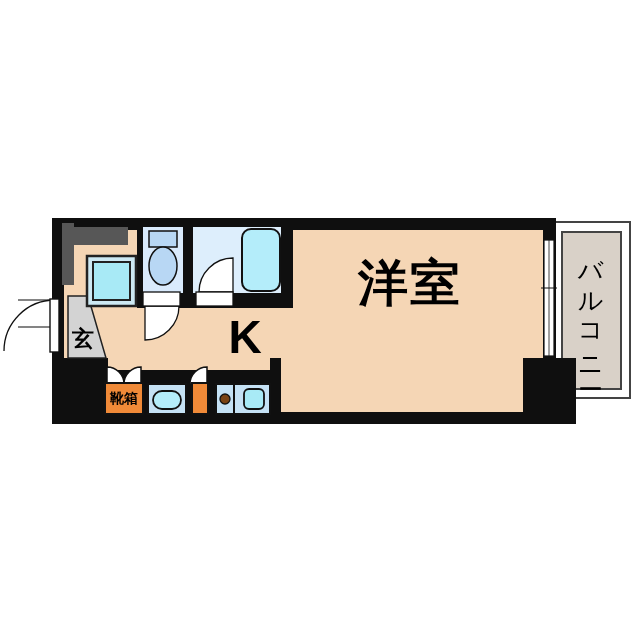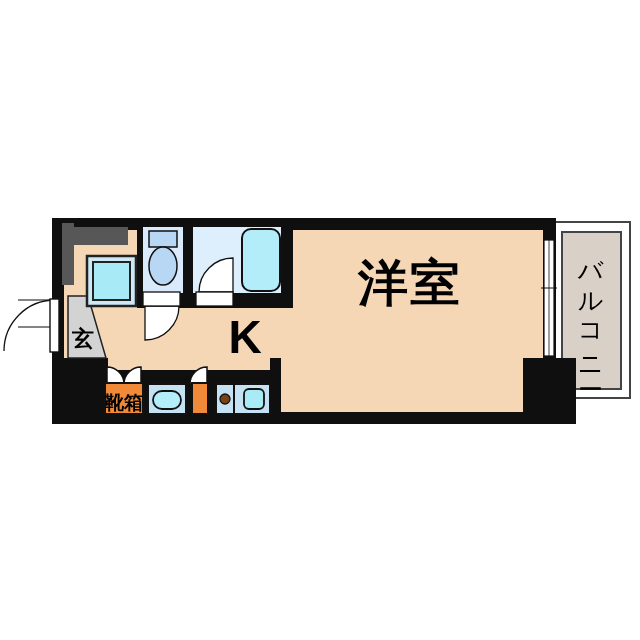--- a/index.html
+++ b/index.html
@@ -6,21 +6,21 @@
   #canvas{position:relative;width:640px;height:560px;background:#ffffff;overflow:hidden;
           font-family:"Liberation Sans","DejaVu Sans",sans-serif;}
   #plan-svg{position:absolute;left:0;top:0;}
   .lbl{position:absolute;color:#000;white-space:nowrap;}
   #room-label{left:300px;top:256px;width:220px;text-align:center;
               font-size:50px;font-weight:bold;line-height:54px;letter-spacing:2px;}
   #kitchen-label{left:220px;top:310px;width:50px;text-align:center;
                  font-size:46px;font-weight:bold;}
   #entrance-label{left:68px;top:324px;width:30px;text-align:center;font-size:22px;font-weight:bold;}
   #shoebox-label{left:104px;top:390px;width:40px;text-align:center;
-                 font-size:19px;font-weight:bold;}
+                 font-size:14px;font-weight:bold;}
   #balcony-label{left:578px;top:242px;width:30px;height:150px;
                  writing-mode:vertical-rl;text-orientation:upright;
                  font-size:25px;letter-spacing:5px;text-align:left;}
 </style>
 </head>
 <body>
 
 <div id="canvas">
   <svg id="plan-svg" width="640" height="640" viewBox="0 0 640 640">
 

